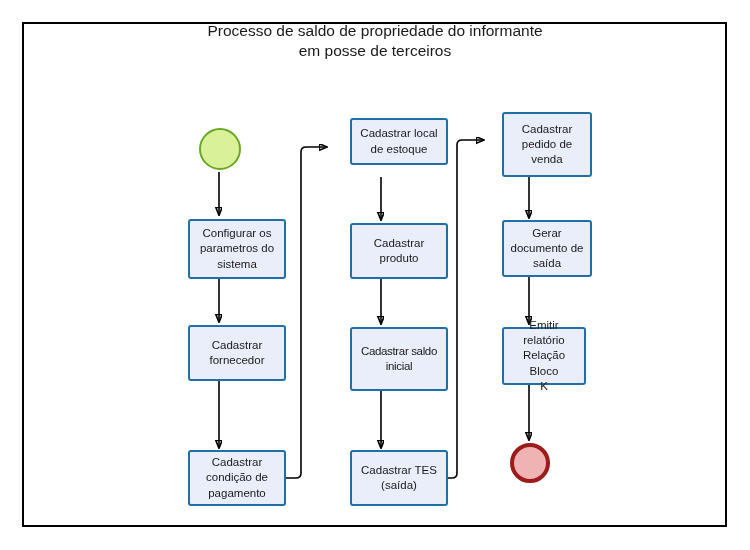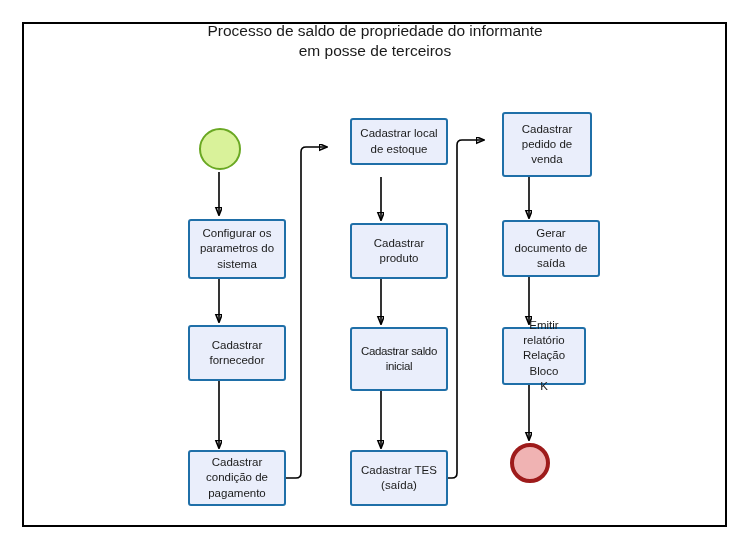--- a/index.html
+++ b/index.html
@@ -145,21 +145,21 @@
   <div class="node tight" style="left:332px; top:327px; width:98px; height:64px;">Cadastrar saldo
 inicial</div>
 
   <div class="node" style="left:332px; top:450px; width:98px; height:56px;">Cadastrar TES
 (saída)</div>
 
   <div class="node" style="left:484px; top:112px; width:90px; height:65px;">Cadastrar
 pedido de
 venda</div>
 
-  <div class="node" style="left:484px; top:220px; width:98px; height:57px;text-align:center;">Gerar
+  <div class="node" style="left:484px; top:220px; width:90px; height:57px;text-align:center;">Gerar
 documento de
 saída</div>
 
   <div class="node" style="left:484px; top:327px; width:84px; height:58px;">Emitir relatório
 Relação Bloco
 K</div>
 
 </div>
 
 </body></html>

